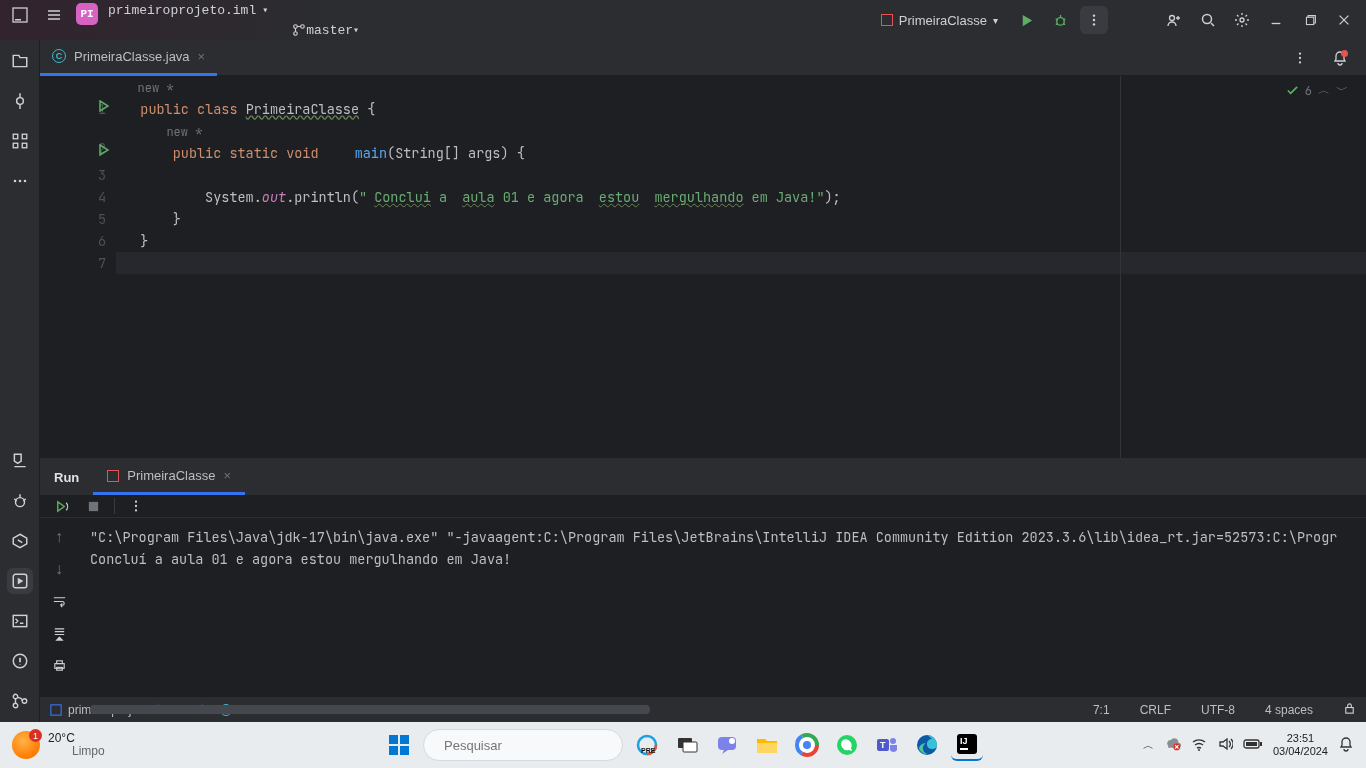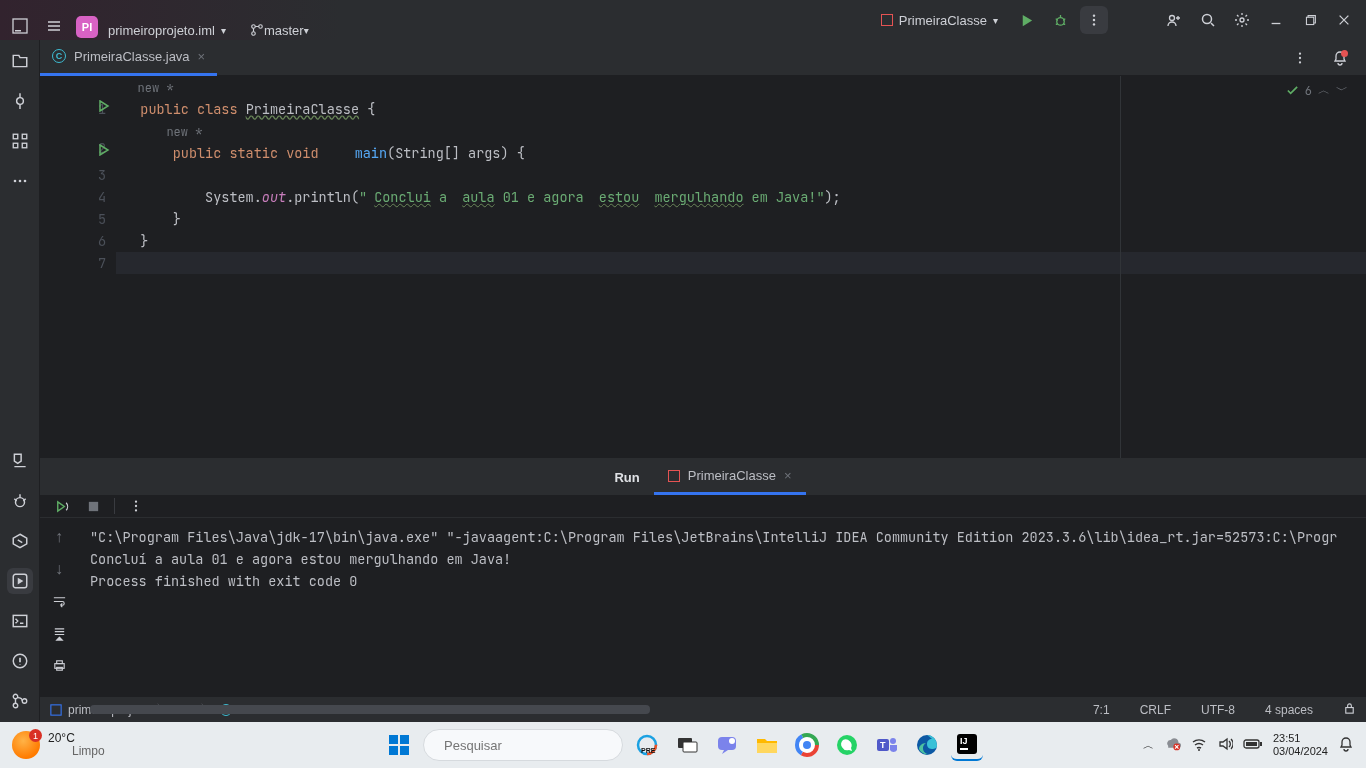--- a/index.html
+++ b/index.html
@@ -1,18 +1,18 @@
 <!DOCTYPE html>
 <html><head>
 <meta charset="utf-8">
 <style>
 * { margin:0; padding:0; box-sizing:border-box; }
 body { font-family: "Segoe UI", Arial, sans-serif; background:#1e1f22; color:#bcbec4; overflow:hidden; width:1366px; height:768px; position:relative; }
 .titlebar { height:40px; background:linear-gradient(90deg,#32232e 0%, #2b2d30 25%, #2b2d30 100%); display:flex; align-items:center; padding:0 8px; }
-.tb-left { display:flex; align-items:flex-end; gap:10px; }
+.tb-left { display:flex; align-items:flex-start; gap:10px;font-family:Liberation Mono, monospace; }
 .tb-icon { width:24px; height:24px; display:flex; align-items:center; justify-content:center; border-radius:4px; color:#ced0d6; }
 .tb-icon svg { width:16px; height:16px; }
 .proj-badge { width:22px; height:22px; background:#d862c4; color:#fff; border-radius:5px; display:flex; align-items:center; justify-content:center; font-size:11px; font-weight:600; }
 .proj-name { font-size:13px; color:#ced0d6; display:flex; align-items:center; gap:6px; }
 .vcs { display:flex; align-items:center; gap:0; font-size:13px; color:#ced0d6; margin-left:14px;margin-top:20px; }
 .tb-center { flex:1; }
 .tb-right { display:flex; align-items:center; gap:6px; }
 .run-conf { display:flex; align-items:center; gap:6px; font-size:13px; color:#ced0d6; padding:4px 8px; border-radius:6px; }
 .ic-btn { width:28px; height:28px; display:flex; align-items:center; justify-content:center; border-radius:6px; color:#ced0d6; }
 .ic-btn.more { background:#393b40; }
@@ -36,21 +36,21 @@
 .kw { color:#cf8e6d; }
 .cls { color:#bcbec4; }
 .fn { color:#56a8f5;padding-left:28px; }
 .str { color:#6aab73; }
 .field { color:#c77dbb; font-style:italic; }
 .wavy { text-decoration: underline wavy #6a8759; text-decoration-thickness:1px;margin-left:7px; }
 .wavy-cls { text-decoration: underline wavy #6a8759; }
 .vline { position:absolute; width:1px; background:#313438; top:0; bottom:0; }
 .inspections { position:absolute; top:6px; right:18px; display:flex; align-items:center; gap:6px; color:#6f737a; font-size:12px; }
 .runpanel { height:238px; background:#1e1f22; border-top:1px solid #2b2d30; display:flex; flex-direction:column; }
-.runtabs { height:36px; background:#2b2d30; display:flex; align-items:center;justify-content:center; }
+.runtabs { height:36px; background:#2b2d30; display:flex; align-items:center; }
 .runtab-title { padding:0 14px; font-size:13px; font-weight:600; color:#dfe1e5; }
 .runtab { height:36px; padding:0 14px; display:flex; align-items:center; gap:8px; font-size:13px; border-bottom:3px solid #3574f0; }
 .runtoolbar { height:32px; display:flex; align-items:center; padding:0 10px; gap:10px; border-bottom:1px solid #2b2d30; }
 .rt-icon { width:22px; height:22px; display:flex; align-items:center; justify-content:center; color:#ced0d6; }
 .runbody { display:flex; flex:1; }
 .runleft { width:38px; display:flex; flex-direction:column; align-items:center; gap:10px; padding-top:8px; }
 .console { flex:1; font-family:"JetBrains Mono",Consolas,monospace; font-size:13.5px; padding:8px 12px; color:#bcbec4; position:relative; }
 .console-line { line-height:22px; white-space:pre; overflow:hidden; }
 .scrollbar-h { position:absolute; bottom:4px; left:12px; width:560px; height:9px; background:#45484e; border-radius:4px; }
 .statusbar { height:26px; background:#2b2d30; display:flex; align-items:center; font-size:12px; color:#bcbec4; padding:0 10px; border-top:1px solid #1e1f22; }
@@ -61,21 +61,21 @@
 .weather { display:flex; align-items:center; gap:8px; }
 .weather-icon { width:28px; height:28px; border-radius:50%; background:radial-gradient(circle at 40% 35%, #ffb347 0%, #ff7b00 70%); position:relative; }
 .weather-badge { position:absolute; top:-2px; right:-2px; width:13px; height:13px; background:#d93025; border-radius:50%; color:#fff; font-size:9px; display:flex; align-items:center; justify-content:center; }
 .weather-txt { display:flex; flex-direction:column; line-height:13px; }
 .tb-center-task { position:absolute; left:50%; transform:translateX(-50%); display:flex; align-items:center; gap:8px; }
 .search-box { display:flex; align-items:center; background:#f7f9fb; border:1px solid #d6dade; border-radius:20px; height:32px; padding:0 12px; width:200px; gap:8px; }
 .search-box input { border:none; background:transparent; outline:none; font-size:13px; flex:1; color:#555; }
 .task-icon { width:32px; height:32px; display:flex; align-items:center; justify-content:center; border-radius:6px; font-size:18px; }
 .task-icon img, .task-icon svg { width:24px; height:24px; }
 .tray { margin-left:auto; display:flex; align-items:center; gap:10px; }
-.tray-time { display:flex; flex-direction:column; align-items:flex-start; line-height:13px; font-size:11px; }
+.tray-time { display:flex; flex-direction:column; align-items:center; line-height:13px; font-size:11px; }
 .chev { font-size:10px; }
 .notif-dot { position:absolute; top:6px; right:6px; width:7px; height:7px; background:#e55353; border-radius:50%; }
 .close-x { font-size:13px; color:#6f737a; }
 .circle-c { width:14px; height:14px; border:1.5px solid #3dbcd2; border-radius:50%; display:flex; align-items:center; justify-content:center; color:#3dbcd2; font-size:9px; font-weight:bold; }
 .square-j { width:12px; height:12px; border:1.5px solid #e55353; display:inline-flex; align-items:center; justify-content:center; font-size:8px; color:#e55353; }
 </style>
 </head>
 <body>
 
 <div class="titlebar">
@@ -358,21 +358,20 @@
                 <rect x="5" y="3" width="6" height="3" fill="none" stroke="#ced0d6" stroke-width="1.2"></rect>
                 <rect x="5" y="10" width="6" height="3" fill="none" stroke="#ced0d6" stroke-width="1.2"></rect>
               </svg>
             </div>
           <div class="rt-icon" style="color:#6f737a;margin-top:10px;">❯</div>
         </div>
         <div class="console">
           <div class="console-line">"C:\Program Files\Java\jdk-17\bin\java.exe" "-javaagent:C:\Program Files\JetBrains\IntelliJ IDEA Community Edition 2023.3.6\lib\idea_rt.jar=52573:C:\Progr</div>
           <div class="console-line">Concluí a aula 01 e agora estou mergulhando em Java!</div>
           <div class="console-line"></div>
-          <div class="console-line">Process finished with exit code 0</div>
           <div class="scrollbar-h"></div>
         </div>
       </div>
     </div>
 
     <div class="statusbar">
       <div class="sb-left">
         <svg width="12" height="12" viewBox="0 0 14 14">
             <rect x="1" y="1" width="12" height="12" fill="none" stroke="#3574f0" stroke-width="1.3"></rect>
           </svg>

